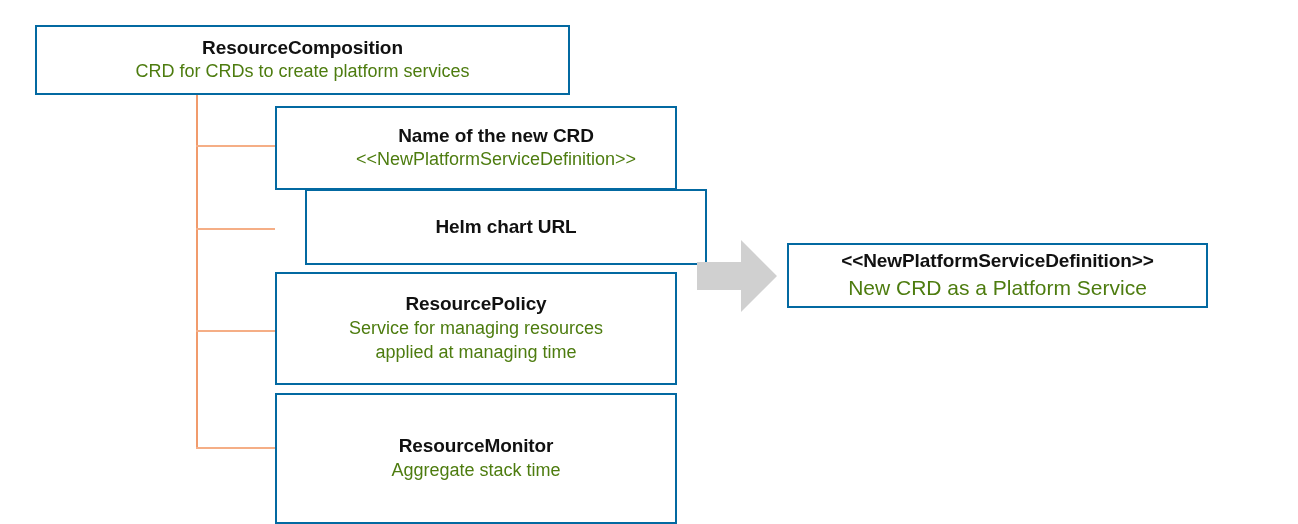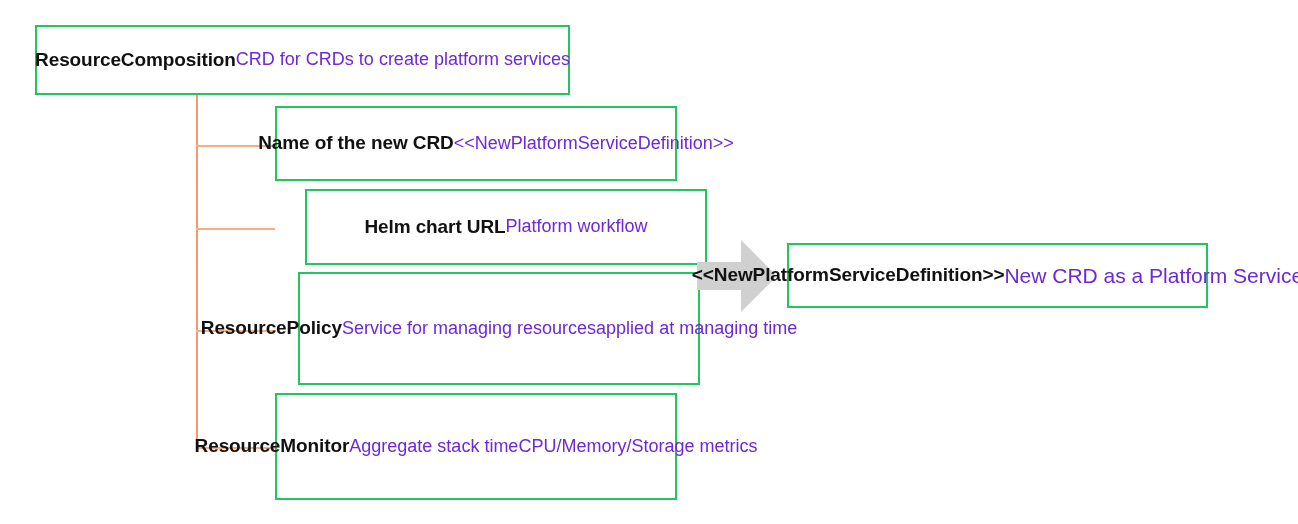--- a/index.html
+++ b/index.html
@@ -21,60 +21,61 @@
     left: 0;
     top: 0;
     width: 1298px;
     height: 524px;
   }
 
   .node-box {
     position: absolute;
     box-sizing: border-box;
     background: #ffffff;
-    border: 2px solid #22c55e;
+    border: 2px solid #0369a1;
     display: flex;
+    flex-direction: column;
     align-items: center;
     justify-content: center;
     text-align: center;
     padding: 2px 8px;
   }
 
   .node-title {
     font-weight: bold;
     font-size: 19px;
     line-height: 1.30;
     letter-spacing: -0.1px;
     color: #111111;
     white-space: nowrap;
   }
 
   .node-sub {
     font-weight: normal;
     font-size: 18px;
     line-height: 1.32;
-    color: #6d28d9;
+    color: #4d7c0f;
     white-space: nowrap;
   }
 
   
   #root-node {
     left: 35px;
     top: 25px;
     width: 535px;
     height: 70px;
   }
   #root-node .node-title { font-size: 19px; }
   #root-node .node-sub { font-size: 18px; }
 
   
-  #child-node-0 { left: 275px; top: 106px;  width: 402px; height: 75px; padding-left: 48px; }
+  #child-node-0 { left: 275px; top: 106px;  width: 402px; height: 84px; padding-left: 48px; }
   #child-node-1 { left: 275px; top: 189px;  width: 402px; height: 76px; margin-left: 30px; }
-  #child-node-2 { left: 275px; top: 272px;  width: 402px; height: 113px; margin-left: 23px; }
-  #child-node-3 { left: 275px; top: 393px;  width: 402px; height: 107px; }
+  #child-node-2 { left: 275px; top: 272px;  width: 402px; height: 113px; }
+  #child-node-3 { left: 275px; top: 393px;  width: 402px; height: 131px; }
 
   
   #result-node {
     left: 787px;
     top: 243px;
     width: 421px;
     height: 65px;
   }
   #result-node .node-title { font-size: 19px; }
   #result-node .node-sub { font-size: 21px; }
@@ -125,33 +126,31 @@
     <div class="node-sub">CRD for CRDs to create platform services</div>
   </div>
 
   <div class="node-box" id="child-node-0">
     <div class="node-title">Name of the new CRD</div>
     <div class="node-sub">&lt;&lt;NewPlatformServiceDefinition&gt;&gt;</div>
   </div>
 
   <div class="node-box" id="child-node-1">
     <div class="node-title">Helm chart URL</div>
-    <div class="node-sub">Platform workflow</div>
   </div>
 
   <div class="node-box" id="child-node-2">
     <div class="node-title">ResourcePolicy</div>
     <div class="node-sub">Service for managing resources</div>
     <div class="node-sub">applied at managing time</div>
   </div>
 
   <div class="node-box" id="child-node-3">
     <div class="node-title">ResourceMonitor</div>
     <div class="node-sub">Aggregate stack time</div>
-    <div class="node-sub">CPU/Memory/Storage metrics</div>
   </div>
 
   <svg id="flow-arrow" viewBox="0 0 80 72">
     <polygon points="0,22 44,22 44,0 80,36 44,72 44,50 0,50" fill="#D0D0D0"></polygon>
   </svg>
 
   <div class="node-box" id="result-node">
     <div class="node-title">&lt;&lt;NewPlatformServiceDefinition&gt;&gt;</div>
     <div class="node-sub">New CRD as a Platform Service</div>
   </div>

